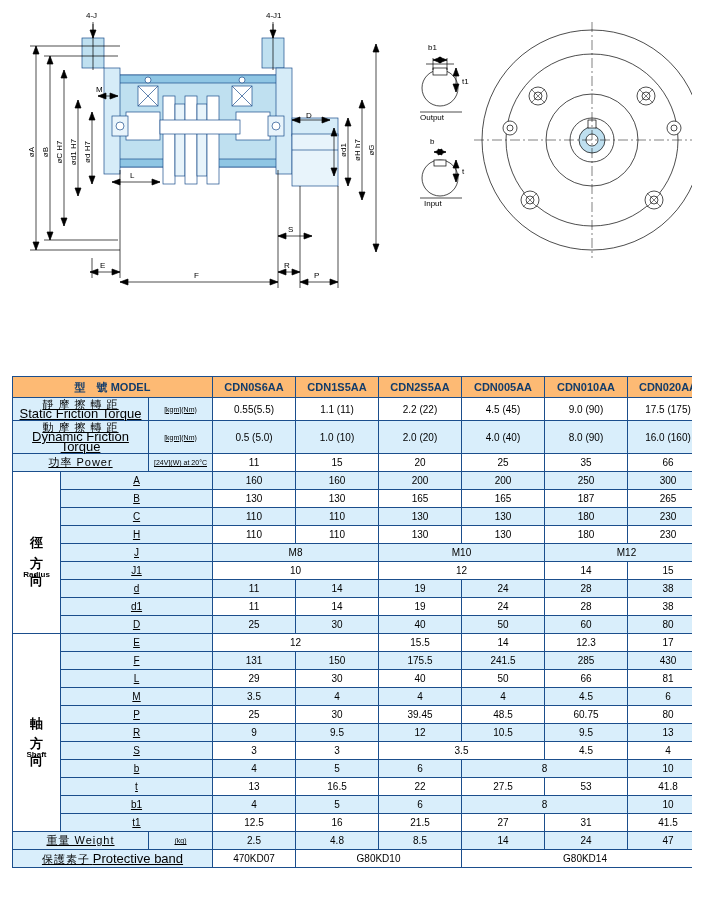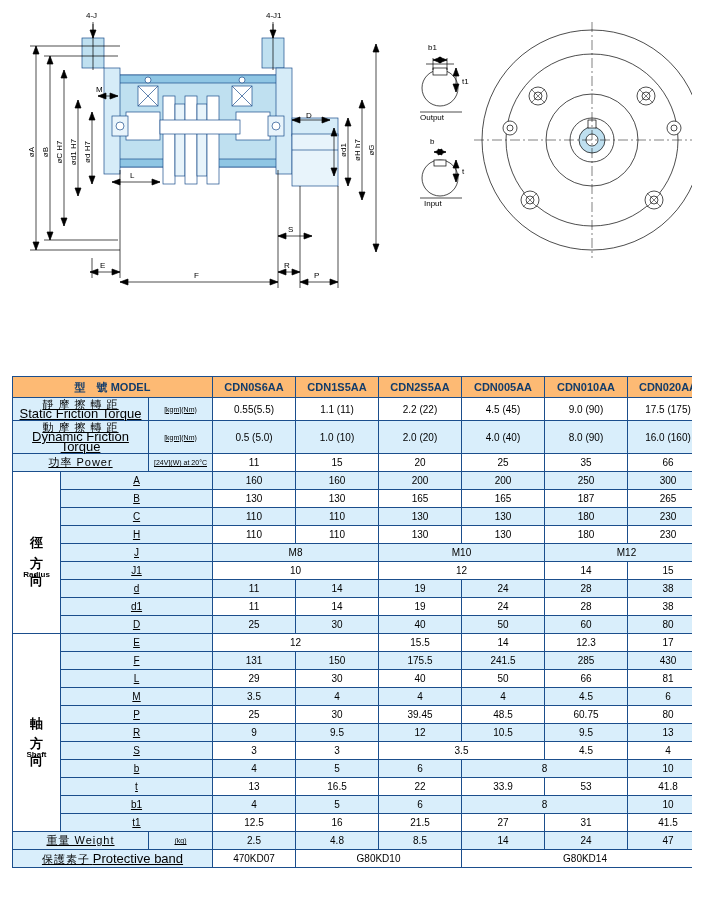--- a/index.html
+++ b/index.html
@@ -470,21 +470,21 @@
         <td class="valb">5</td>
         <td class="valb">6</td>
         <td class="valb" colspan="2">8</td>
         <td class="valb">10</td>
       </tr>
       <tr>
         <td class="lbl" colspan="2">t</td>
         <td class="val">13</td>
         <td class="val">16.5</td>
         <td class="val">22</td>
-        <td class="val">33.9</td>
+        <td class="val">27.5</td>
         <td class="val">53</td>
         <td class="val">41.8</td>
       </tr>
       <tr>
         <td class="lbl" colspan="2">b1</td>
         <td class="valb">4</td>
         <td class="valb">5</td>
         <td class="valb">6</td>
         <td class="valb" colspan="2">8</td>
         <td class="valb">10</td>

